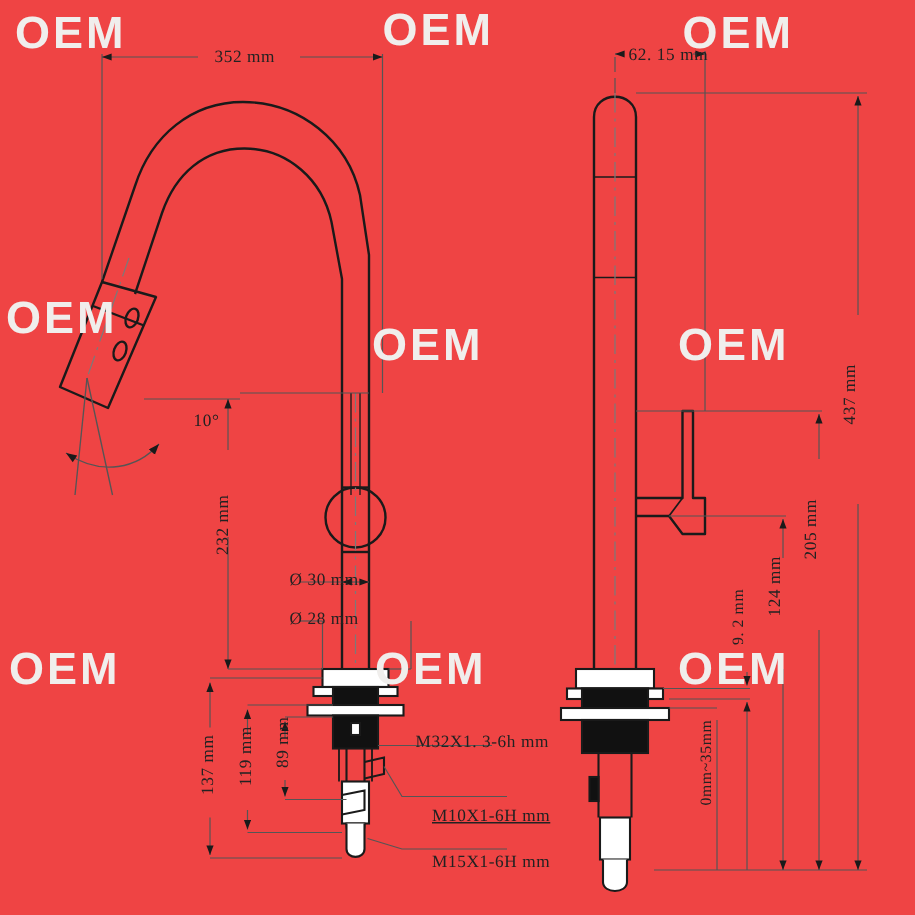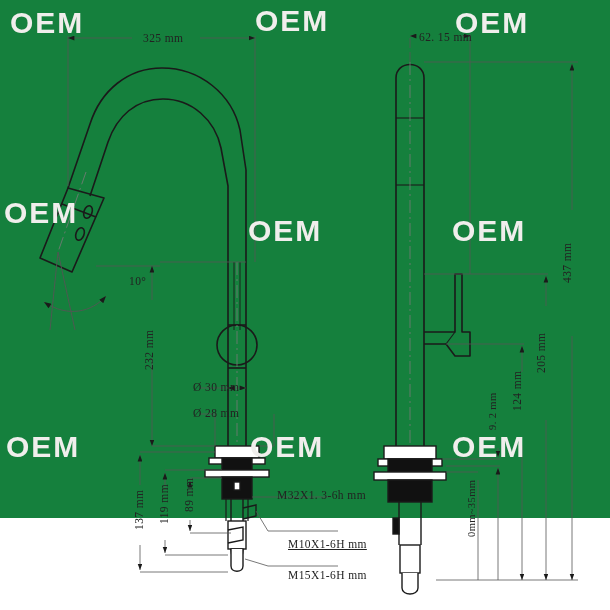--- a/index.html
+++ b/index.html
@@ -1,21 +1,21 @@
 <!DOCTYPE html>
 <html><head>
 <meta charset="utf-8">
 <style>
   html,body{margin:0;padding:0;background:#ffffff;}
   body{
     width:610px;height:610px;overflow:hidden;
     font-family:"Liberation Serif", serif;
     color:#1a1a1a;
   }
-  #stage{position:relative;width:610px;height:518px;background:#15803d;}
+  #stage{position:relative;width:610px;height:610px;background:#ef4444;}
   #stage svg{position:absolute;left:0;top:0;}
   .wm{
     position:absolute;font-family:"Liberation Sans",sans-serif;
     color:#f0eeec;font-size:30px;font-weight:700;letter-spacing:2px;
     user-select:none;pointer-events:none;white-space:nowrap;
   }
   .lbl{
     position:absolute;font-family:"Liberation Serif",serif;
     font-size:11.5px;color:#222;white-space:nowrap;letter-spacing:.4px;
   }
@@ -185,21 +185,21 @@
   <div class="wm" style="left:10px;top:6px;">OEM</div>
   <div class="wm" style="left:255px;top:4px;">OEM</div>
   <div class="wm" style="left:455px;top:6px;">OEM</div>
   <div class="wm" style="left:4px;top:196px;">OEM</div>
   <div class="wm" style="left:248px;top:214px;">OEM</div>
   <div class="wm" style="left:452px;top:214px;">OEM</div>
   <div class="wm" style="left:6px;top:430px;">OEM</div>
   <div class="wm" style="left:250px;top:430px;">OEM</div>
   <div class="wm" style="left:452px;top:430px;">OEM</div>
 
-  <div class="lbl" style="left:143px;top:32px;">325 mm</div>
+  <div class="lbl" style="left:143px;top:32px;">352 mm</div>
   <div class="lbl vert" style="left:143px;top:370px;">232 mm</div>
   <div class="lbl" style="left:193px;top:381px;">Ø 30 mm</div>
   <div class="lbl" style="left:193px;top:407px;">Ø 28 mm</div>
   <div class="lbl vert" style="left:133px;top:530px;">137 mm</div>
   <div class="lbl vert" style="left:158px;top:524px;">119 mm</div>
   <div class="lbl vert" style="left:183px;top:512px;">89 mm</div>
   <div class="lbl" style="left:92px;top:275px;margin-left:37px;">10°</div>
 
   <div class="lbl" style="left:277px;top:489px;">M32X1. 3-6h mm</div>
   <div class="lbl" style="left:288px;top:538px;text-decoration:underline;">M10X1-6H mm</div>

